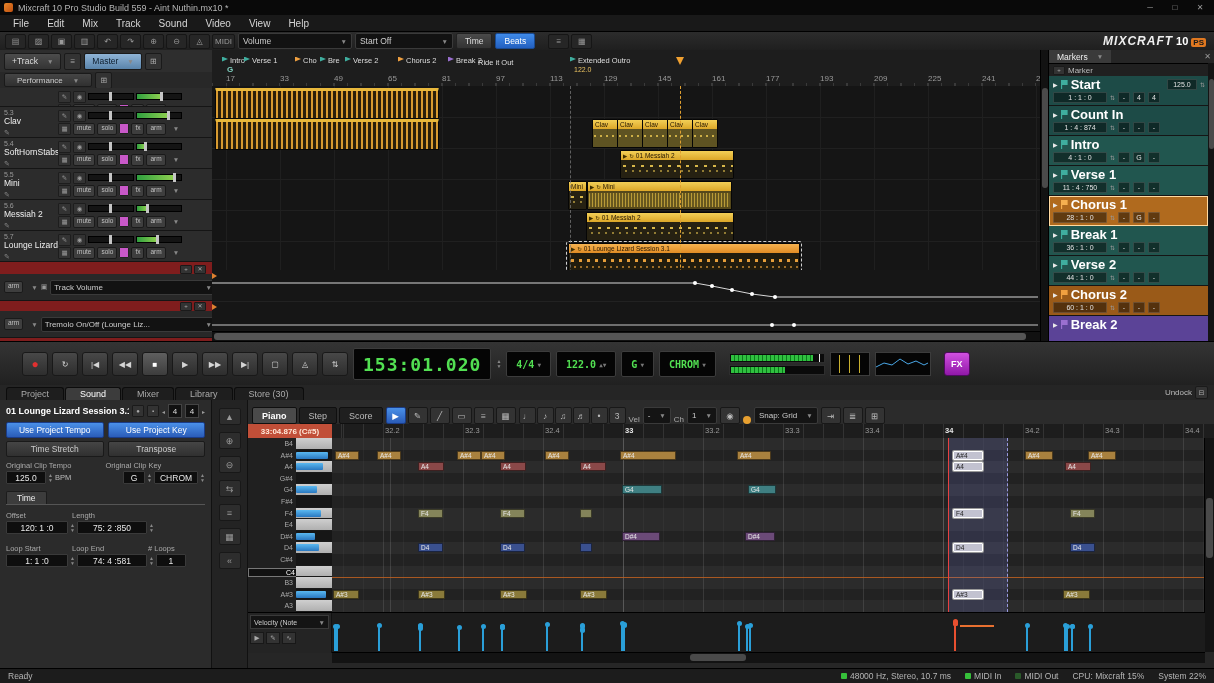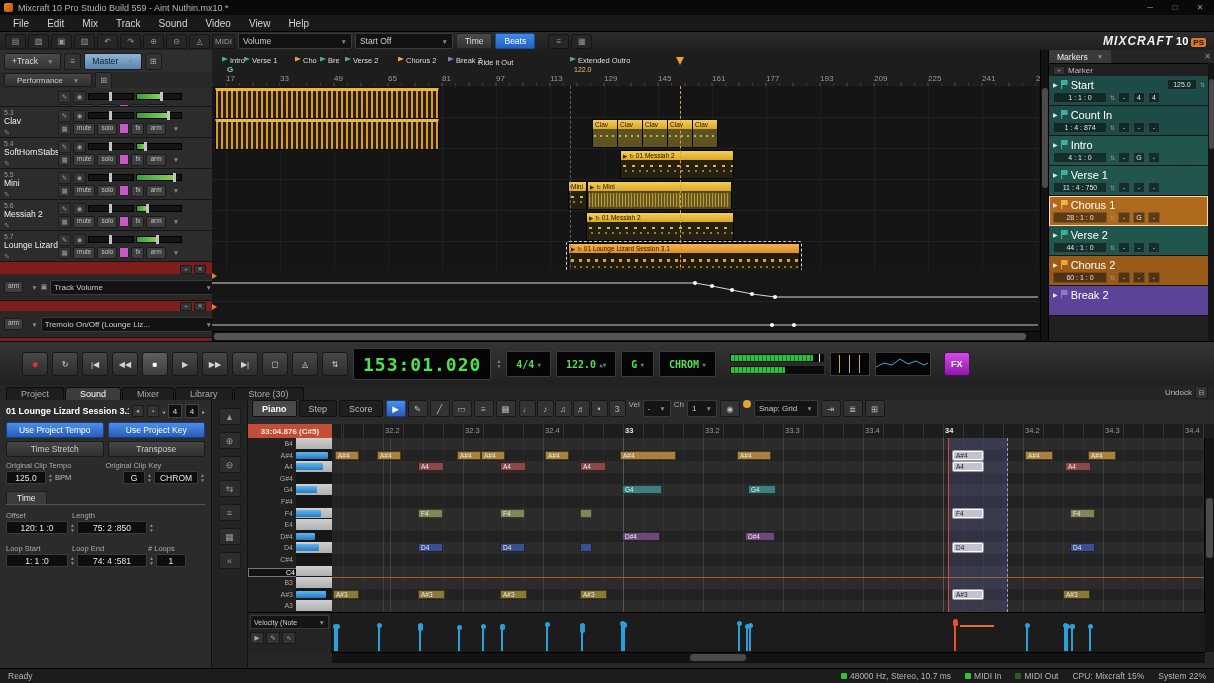--- a/index.html
+++ b/index.html
@@ -94,21 +94,21 @@
   #mk-head{height:13px;display:flex;align-items:center;background:#262626;border-bottom:1px solid #000}
   .mk-tab{background:#3a3a3a;height:13px;padding:0 8px;font-size:8.5px;color:#eee;display:flex;align-items:center;gap:4px}
   .mk-close{margin-left:auto;color:#999;font-size:8px;padding:0 4px}
   #mk-add{height:13px;display:flex;align-items:center;gap:3px;padding:0 4px;font-size:8px;color:#bbb;border-bottom:1px solid #2e2e2e}
   #mk-list{position:absolute;top:26px;left:0;right:7px;bottom:0;overflow:hidden}
   .mk-row{position:relative;height:30px;border-bottom:1px solid #151515;padding:2px 3px 0 4px;box-sizing:border-box}
   .mk-row.selected{outline:1px solid #ffd9a0;outline-offset:-1px}
   .mk-l{display:flex;align-items:center;gap:3px;height:13px}
   .mk-play{font-size:6px;color:#e8e8e8}
   .mk-flag{width:7px;height:9px;clip-path:polygon(0 0,100% 0,100% 55%,22% 55%,22% 100%,0 100%);display:inline-block}
-  .mk-name{font-size:11px;font-weight:normal;color:#fff;flex:1;white-space:nowrap;overflow:hidden}
+  .mk-name{font-size:13px;font-weight:bold;color:#fff;flex:1;white-space:nowrap;overflow:hidden}
   .mk-box{height:11px;background:rgba(0,0,0,.45);border:1px solid rgba(255,255,255,.14);border-radius:1px;font-size:7px;color:#e2e2e2;display:flex;align-items:center;justify-content:center;padding:0 2px;box-sizing:border-box}
   .mk-box.time{width:54px}
   .mk-box.cell{min-width:12px}
   .spin2{font-size:6px;color:#999}
   #mk-vscroll{position:absolute;top:13px;right:0;width:7px;bottom:0;background:#141414}
   #mk-vscroll .thumb{position:absolute;left:1px;right:1px;top:16px;height:70px;background:#4a4a4a;border-radius:3px}
   
   #transport{position:absolute;top:341px;left:0;right:0;height:44px;background:linear-gradient(#343434,#202020);border-top:1px solid #000;border-bottom:1px solid #000;display:flex;align-items:center;gap:5px;padding-left:22px}
   .tpt-btn{width:24px;height:22px;background:linear-gradient(#484848,#2e2e2e);border:1px solid #191919;border-radius:3px;color:#d5d5d5;display:flex;align-items:center;justify-content:center;font-size:8px}
   .tpt-btn.rec{color:#e03030;font-size:12px}
@@ -149,21 +149,21 @@
   .sp-lab{font-size:7.5px;color:#aaa;flex:1}
   .sp-fldrow{display:flex;align-items:center;gap:2px;margin-top:1px}
   .sp-fld{height:13px;background:#0e0e0e;border:1px solid #3a3a3a;border-radius:1px;font-size:8.5px;color:#e8e8e8;display:flex;align-items:center;justify-content:center;padding:0 4px;box-sizing:border-box}
   .sp-unit{font-size:7.5px;color:#bbb}
   .sp-tab{display:inline-flex;height:12px;padding:0 10px;background:#3c3c3c;border:1px solid #1c1c1c;border-bottom:none;font-size:8.5px;color:#eee;border-radius:2px 2px 0 0;margin-top:7px;align-items:center}
   .sp-tabline{height:1px;background:#555;margin-bottom:2px}
   #sp-tools{position:absolute;top:0;left:212px;width:36px;height:100%;background:#232323;border-right:1px solid #111;display:flex;flex-direction:column;align-items:center;gap:7px;padding-top:8px;box-sizing:border-box}
   .spt{width:20px;height:15px;display:flex;align-items:center;justify-content:center;font-size:9px;color:#999;background:#2d2d2d;border:1px solid #181818;border-radius:2px}
   
   #pr{position:absolute;top:0;left:248px;right:0;height:100%}
-  #pr-toolbar{position:absolute;top:0;left:0;right:0;height:24px;background:#2b2b2b;border-bottom:1px solid #111;display:flex;align-items:flex-start;gap:3px;padding:0 4px}
+  #pr-toolbar{position:absolute;top:0;left:0;right:0;height:24px;background:#2b2b2b;border-bottom:1px solid #111;display:flex;align-items:flex-end;gap:3px;padding:0 4px}
   .pr-tab{height:15px;padding:0 9px;font-size:9px;display:flex;align-items:center;background:#1f1f1f;border:1px solid #0f0f0f;color:#bbb;border-radius:2px}
   .pr-tab.active{background:#4a4a4a;color:#fff;font-weight:bold}
   .pr-ico{min-width:16px;height:15px;background:#333;border:1px solid #181818;border-radius:2px;color:#bbb;font-size:8.5px;display:flex;align-items:center;justify-content:center;padding:0 1px}
   .pr-ico.blue{background:linear-gradient(#4a90e8,#2a5cb8);color:#fff;border-color:#1a3c88}
   .pr-ico.small{min-width:13px}
   .pr-dd{height:15px;background:#141414;border:1px solid #3a3a3a;border-radius:2px;font-size:8px;color:#ccc;display:flex;align-items:center;gap:4px;padding:0 4px}
   .pr-lab{font-size:8px;color:#aaa}
   .dot-orange{width:8px;height:8px;border-radius:50%;background:#e8a030;display:inline-block}
   #pr-ruler{position:absolute;top:24px;left:0;right:0;height:14px;background:#1d1d1d;border-bottom:1px solid #000;overflow:hidden}
   #pr-pos{position:absolute;top:0;left:0;width:84px;height:14px;background:#c14f38;color:#ffe8d8;font-size:8px;font-weight:bold;display:flex;align-items:center;justify-content:center}
@@ -726,20 +726,34 @@
             <span class="spin2">⇅</span>
             <span class="mk-box cell">-</span>
             <span class="mk-box cell">G</span>
             <span class="mk-box cell">-</span>
           </div>
         </div>
         <div class="mk-row" style="background: rgb(33, 86, 79);">
           <div class="mk-l">
             <span class="mk-play">▶</span>
             <span class="mk-flag" style="background: rgb(63, 174, 159);"></span>
+            <span class="mk-name">Break 1</span>
+          </div>
+          <div class="mk-l">
+            <span class="mk-box time">36 : 1 : 0</span>
+            <span class="spin2">⇅</span>
+            <span class="mk-box cell">-</span>
+            <span class="mk-box cell">-</span>
+            <span class="mk-box cell">-</span>
+          </div>
+        </div>
+        <div class="mk-row" style="background: rgb(33, 86, 79);">
+          <div class="mk-l">
+            <span class="mk-play">▶</span>
+            <span class="mk-flag" style="background: rgb(63, 174, 159);"></span>
             <span class="mk-name">Verse 2</span>
           </div>
           <div class="mk-l">
             <span class="mk-box time">44 : 1 : 0</span>
             <span class="spin2">⇅</span>
             <span class="mk-box cell">-</span>
             <span class="mk-box cell">-</span>
             <span class="mk-box cell">-</span>
           </div>
         </div>

